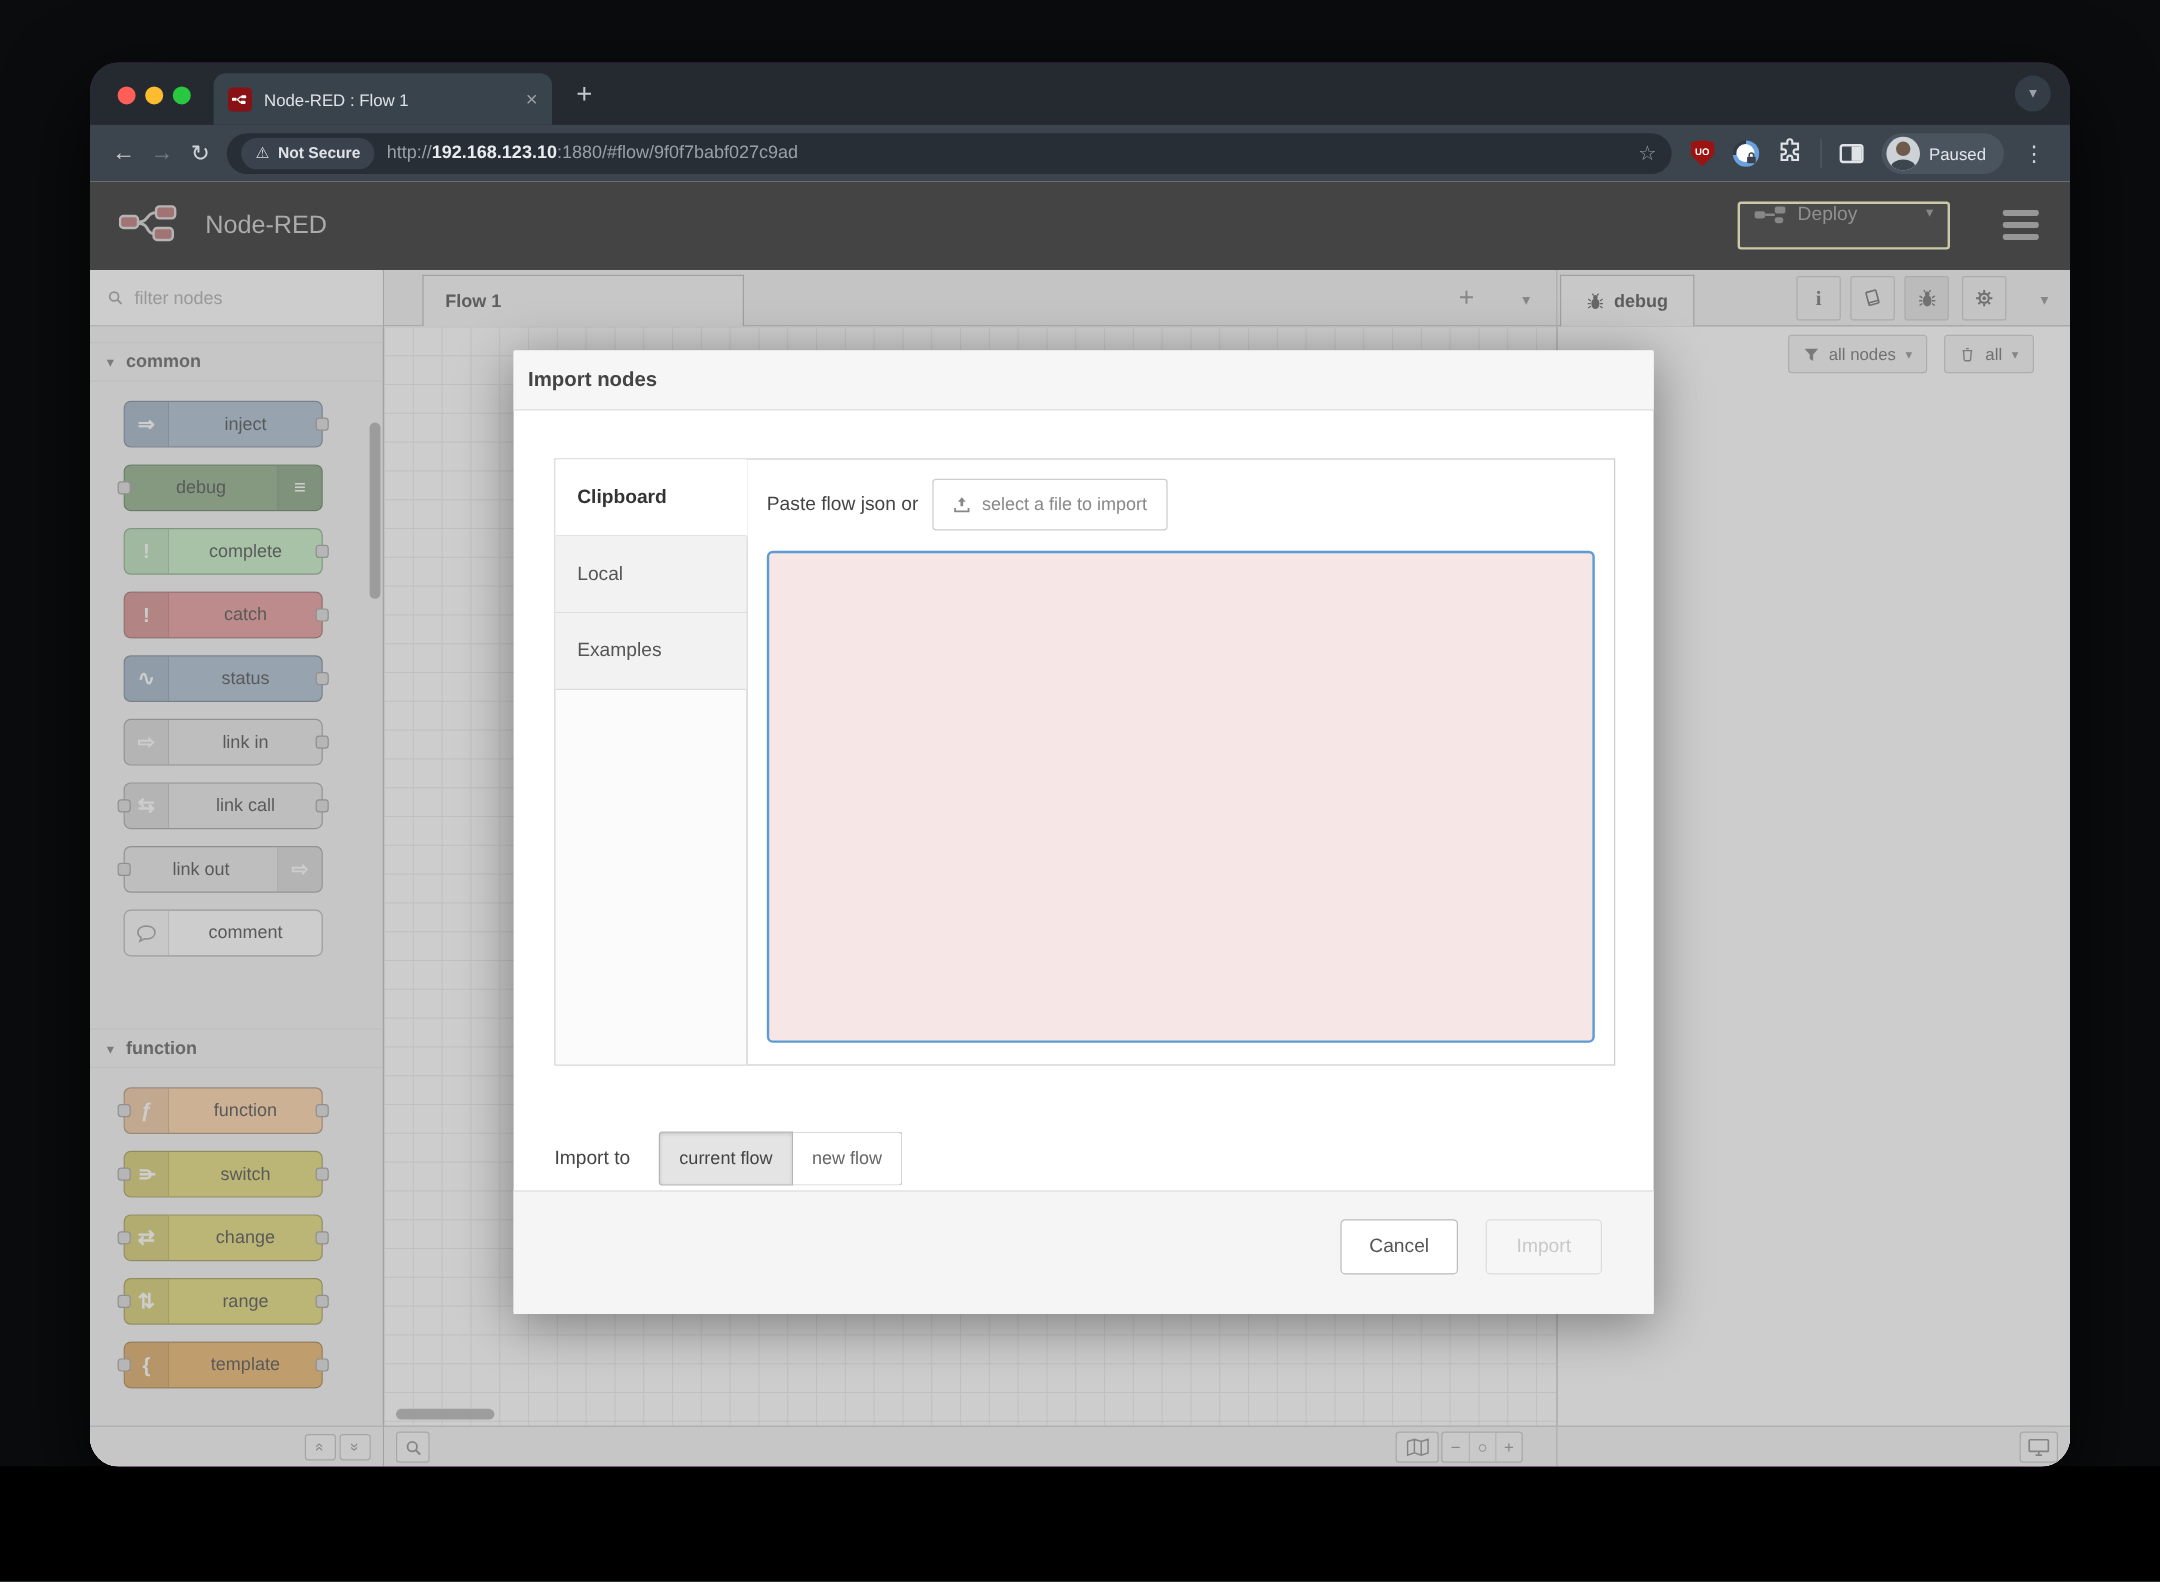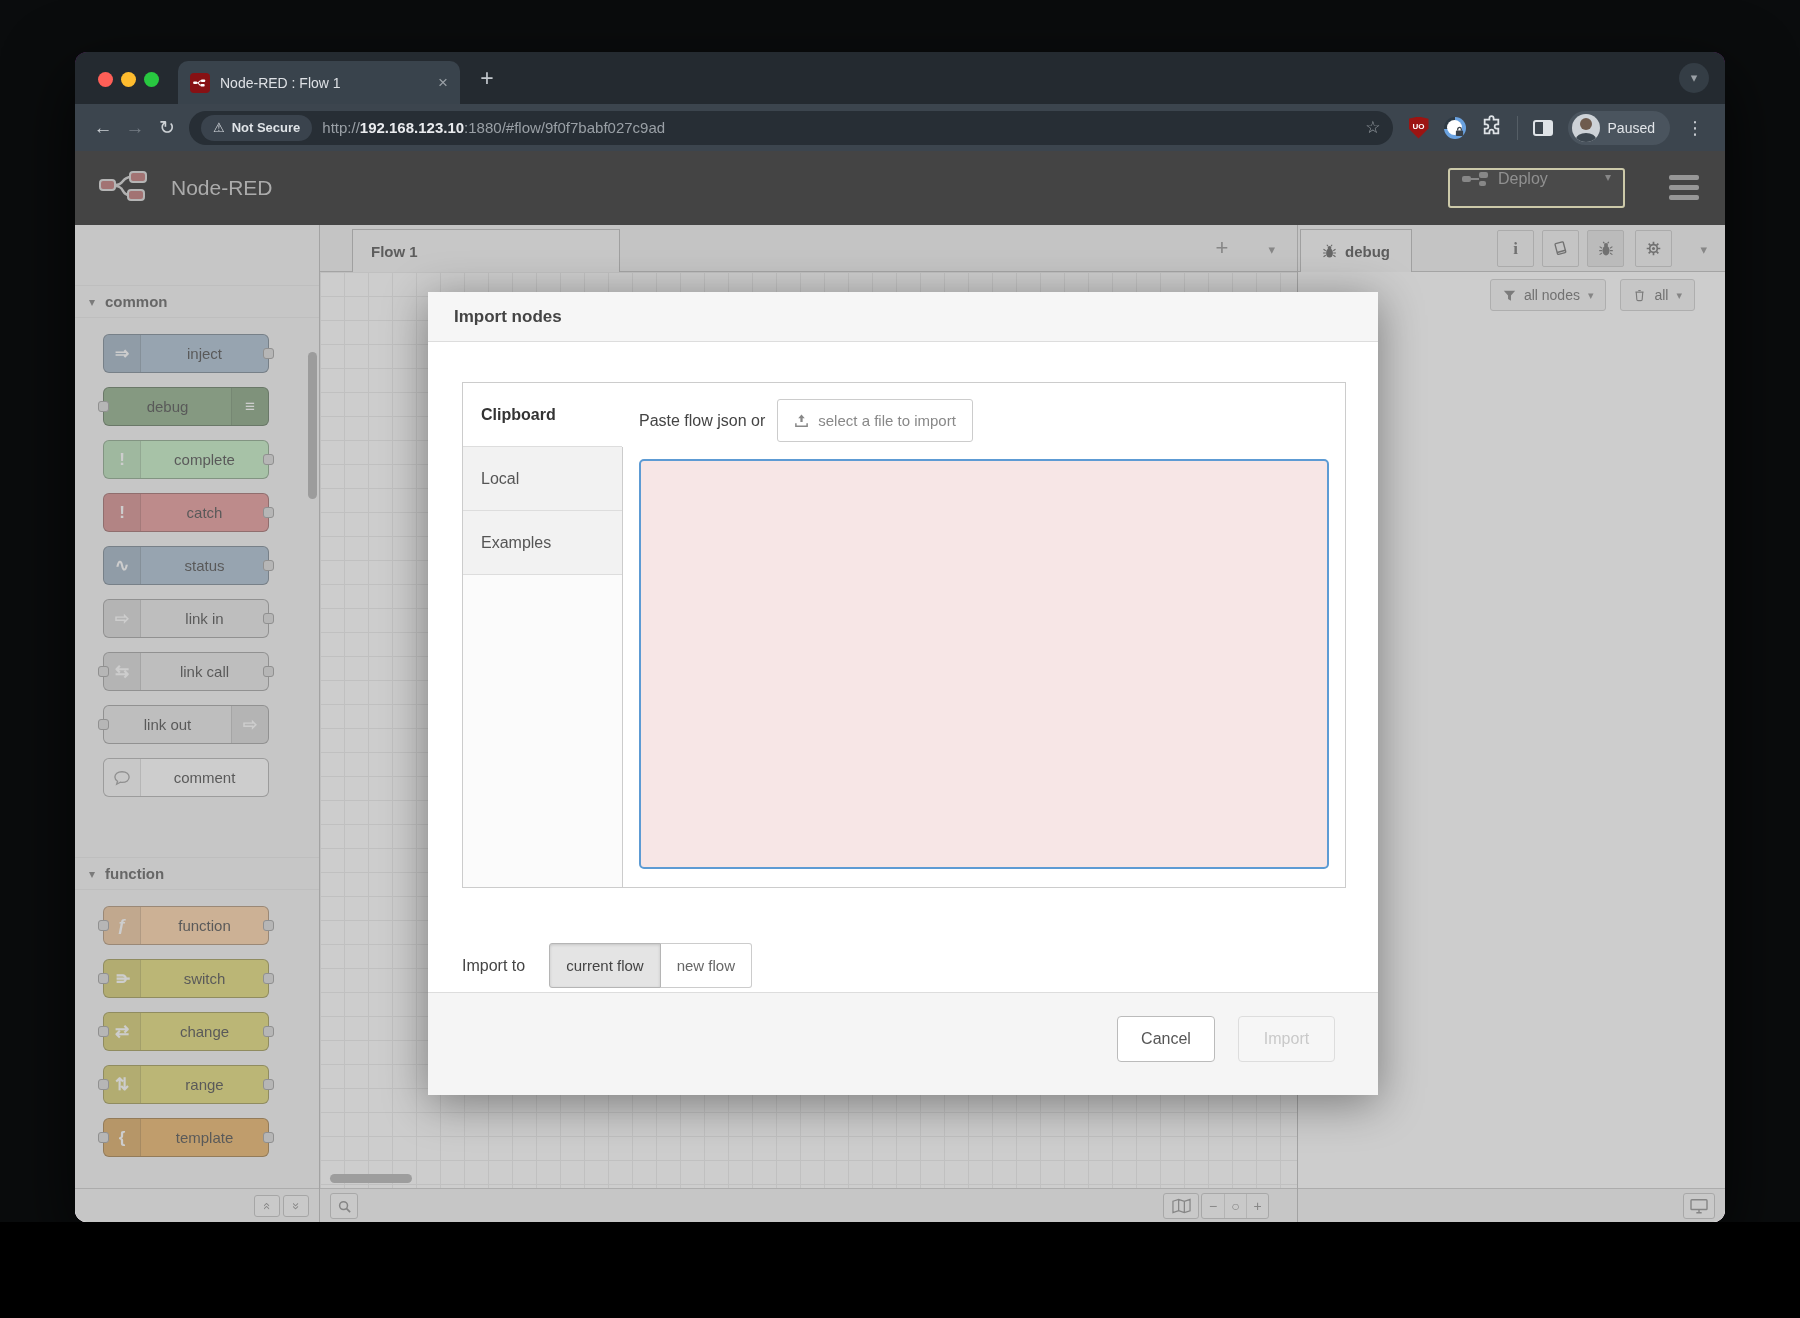--- a/index.html
+++ b/index.html
@@ -2,21 +2,21 @@
 <html><head>
 <meta charset="utf-8">
 <style>
   * { margin:0; padding:0; box-sizing:border-box; }
   body { font-family:"Liberation Sans", sans-serif; background:#060708; }
   .screen { position:relative; width:1800px; height:1318px; background:#0a0c0d; overflow:hidden; }
   .screen::after { content:""; position:absolute; left:0; right:0; top:1222px; bottom:0; background:#000; }
 
   
   .window { position:absolute; left:75px; top:52px; width:1650px; height:1170px;
-    border-radius:12px; overflow:hidden; background:#701a75; box-shadow:0 25px 70px rgba(0,0,0,.75); z-index:2; }
+    border-radius:24px; overflow:hidden; background:#701a75; box-shadow:0 25px 70px rgba(0,0,0,.75); z-index:2; }
 
   .tabstrip { position:relative; height:52px; background:#242a30; }
   .tl { position:absolute; top:20px; width:15px; height:15px; border-radius:50%; }
   .tl-red { left:23px; background:#ff5f57; } .tl-yellow { left:46px; background:#febc2e; } .tl-green { left:69px; background:#28c840; }
   .btab { position:absolute; left:103px; top:9px; width:282px; height:43px; background:#39434c;
     border-radius:10px 10px 0 0; display:flex; align-items:center; padding:0 12px; gap:10px; }
   .favicon { width:20px; height:20px; border-radius:4px; background:#871114; display:flex; align-items:center; justify-content:center; flex:none; }
   .btab-title { font-size:14px; color:#dee1e5; white-space:nowrap; }
   .btab-close { margin-left:auto; color:#9aa0a6; font-size:17px; line-height:1; }
   .newtab { position:absolute; left:398px; top:13px; width:28px; height:28px; color:#c3c8cd; font-size:23px; text-align:center; line-height:26px; }
@@ -134,21 +134,21 @@
     align-items:center; gap:8px; padding:0 12px; color:#666; font-size:14px; }
   .filter-btn .chev { font-size:11px; color:#888; }
   .s-footer { position:absolute; left:0; right:0; bottom:0; height:34px; background:#f3f3f3; border-top:1px solid #c9c9c9; }
   .mon-btn { position:absolute; right:10px; top:4px; width:32px; height:26px; border:1px solid #c2c2c2; background:#f8f8f8;
     border-radius:3px; display:flex; align-items:center; justify-content:center; }
 
   
   .app-overlay { position:absolute; inset:0; background:rgba(130,130,130,.4); z-index:40; }
   .modal { position:absolute; left:353px; top:141px; width:950px; height:803px; background:#fff; z-index:50;
     border-radius:2px; box-shadow:0 8px 45px rgba(0,0,0,.4); }
-  .m-header { height:50px; background:#f6f6f6; border-bottom:1px solid #ddd; display:flex; align-items:center; padding-left:26px; }
+  .m-header { height:50px; background:#f6f6f6; border-bottom:1px solid #ddd; display:flex; align-items:center; padding-left:12px; }
   .m-header span { font-size:17px; font-weight:bold; color:#444; }
   .m-box { position:absolute; left:34px; top:90px; width:884px; height:506px; border:1px solid #ccc; display:flex; }
   .m-tabs { width:160px; border-right:1px solid #ccc; background:#fbfbfb; flex:none; }
   .m-tab { height:64px; line-height:64px; padding-left:18px; font-size:16px; color:#555; background:#f2f2f2; border-bottom:1px solid #ddd; }
   .m-tab.active { background:#fff; font-weight:bold; color:#333; box-shadow:1px 0 0 #fff; border-bottom:1px solid #ddd; }
   .m-content { flex:1; position:relative; }
   .paste-row { position:absolute; left:16px; top:16px; display:flex; align-items:center; gap:12px; }
   .paste-label { font-size:16px; color:#444; }
   .file-btn { height:43px; border:1px solid #ccc; border-radius:3px; background:#fff; display:flex; align-items:center;
     gap:9px; padding:0 16px; color:#888; font-size:15px; }
@@ -262,20 +262,27 @@
       <div class="hamburger">
             <i></i>
             <i></i>
             <i></i>
           </div>
     </div>
 
     <div class="nr-body">
 
       <div class="palette">
+        <div class="p-search">
+          <svg width="14" height="14" viewBox="0 0 16 16">
+                <circle cx="7" cy="7" r="4.2" fill="none" stroke="#999" stroke-width="1.6"></circle>
+                <path d="M10.2 10.2 L14 14" stroke="#999" stroke-width="1.8"></path>
+              </svg>
+          <span>filter nodes</span>
+        </div>
         <div class="p-scroll">
           <div class="p-cat">
             <span class="chev">▾</span>
             <span class="cat-label">common</span>
           </div>
           <div class="nodes">
             <div class="node n-inject">
               <span class="nicon left">⇒</span>
               <span class="nlabel">inject</span>
               <span class="port port-r"></span>

